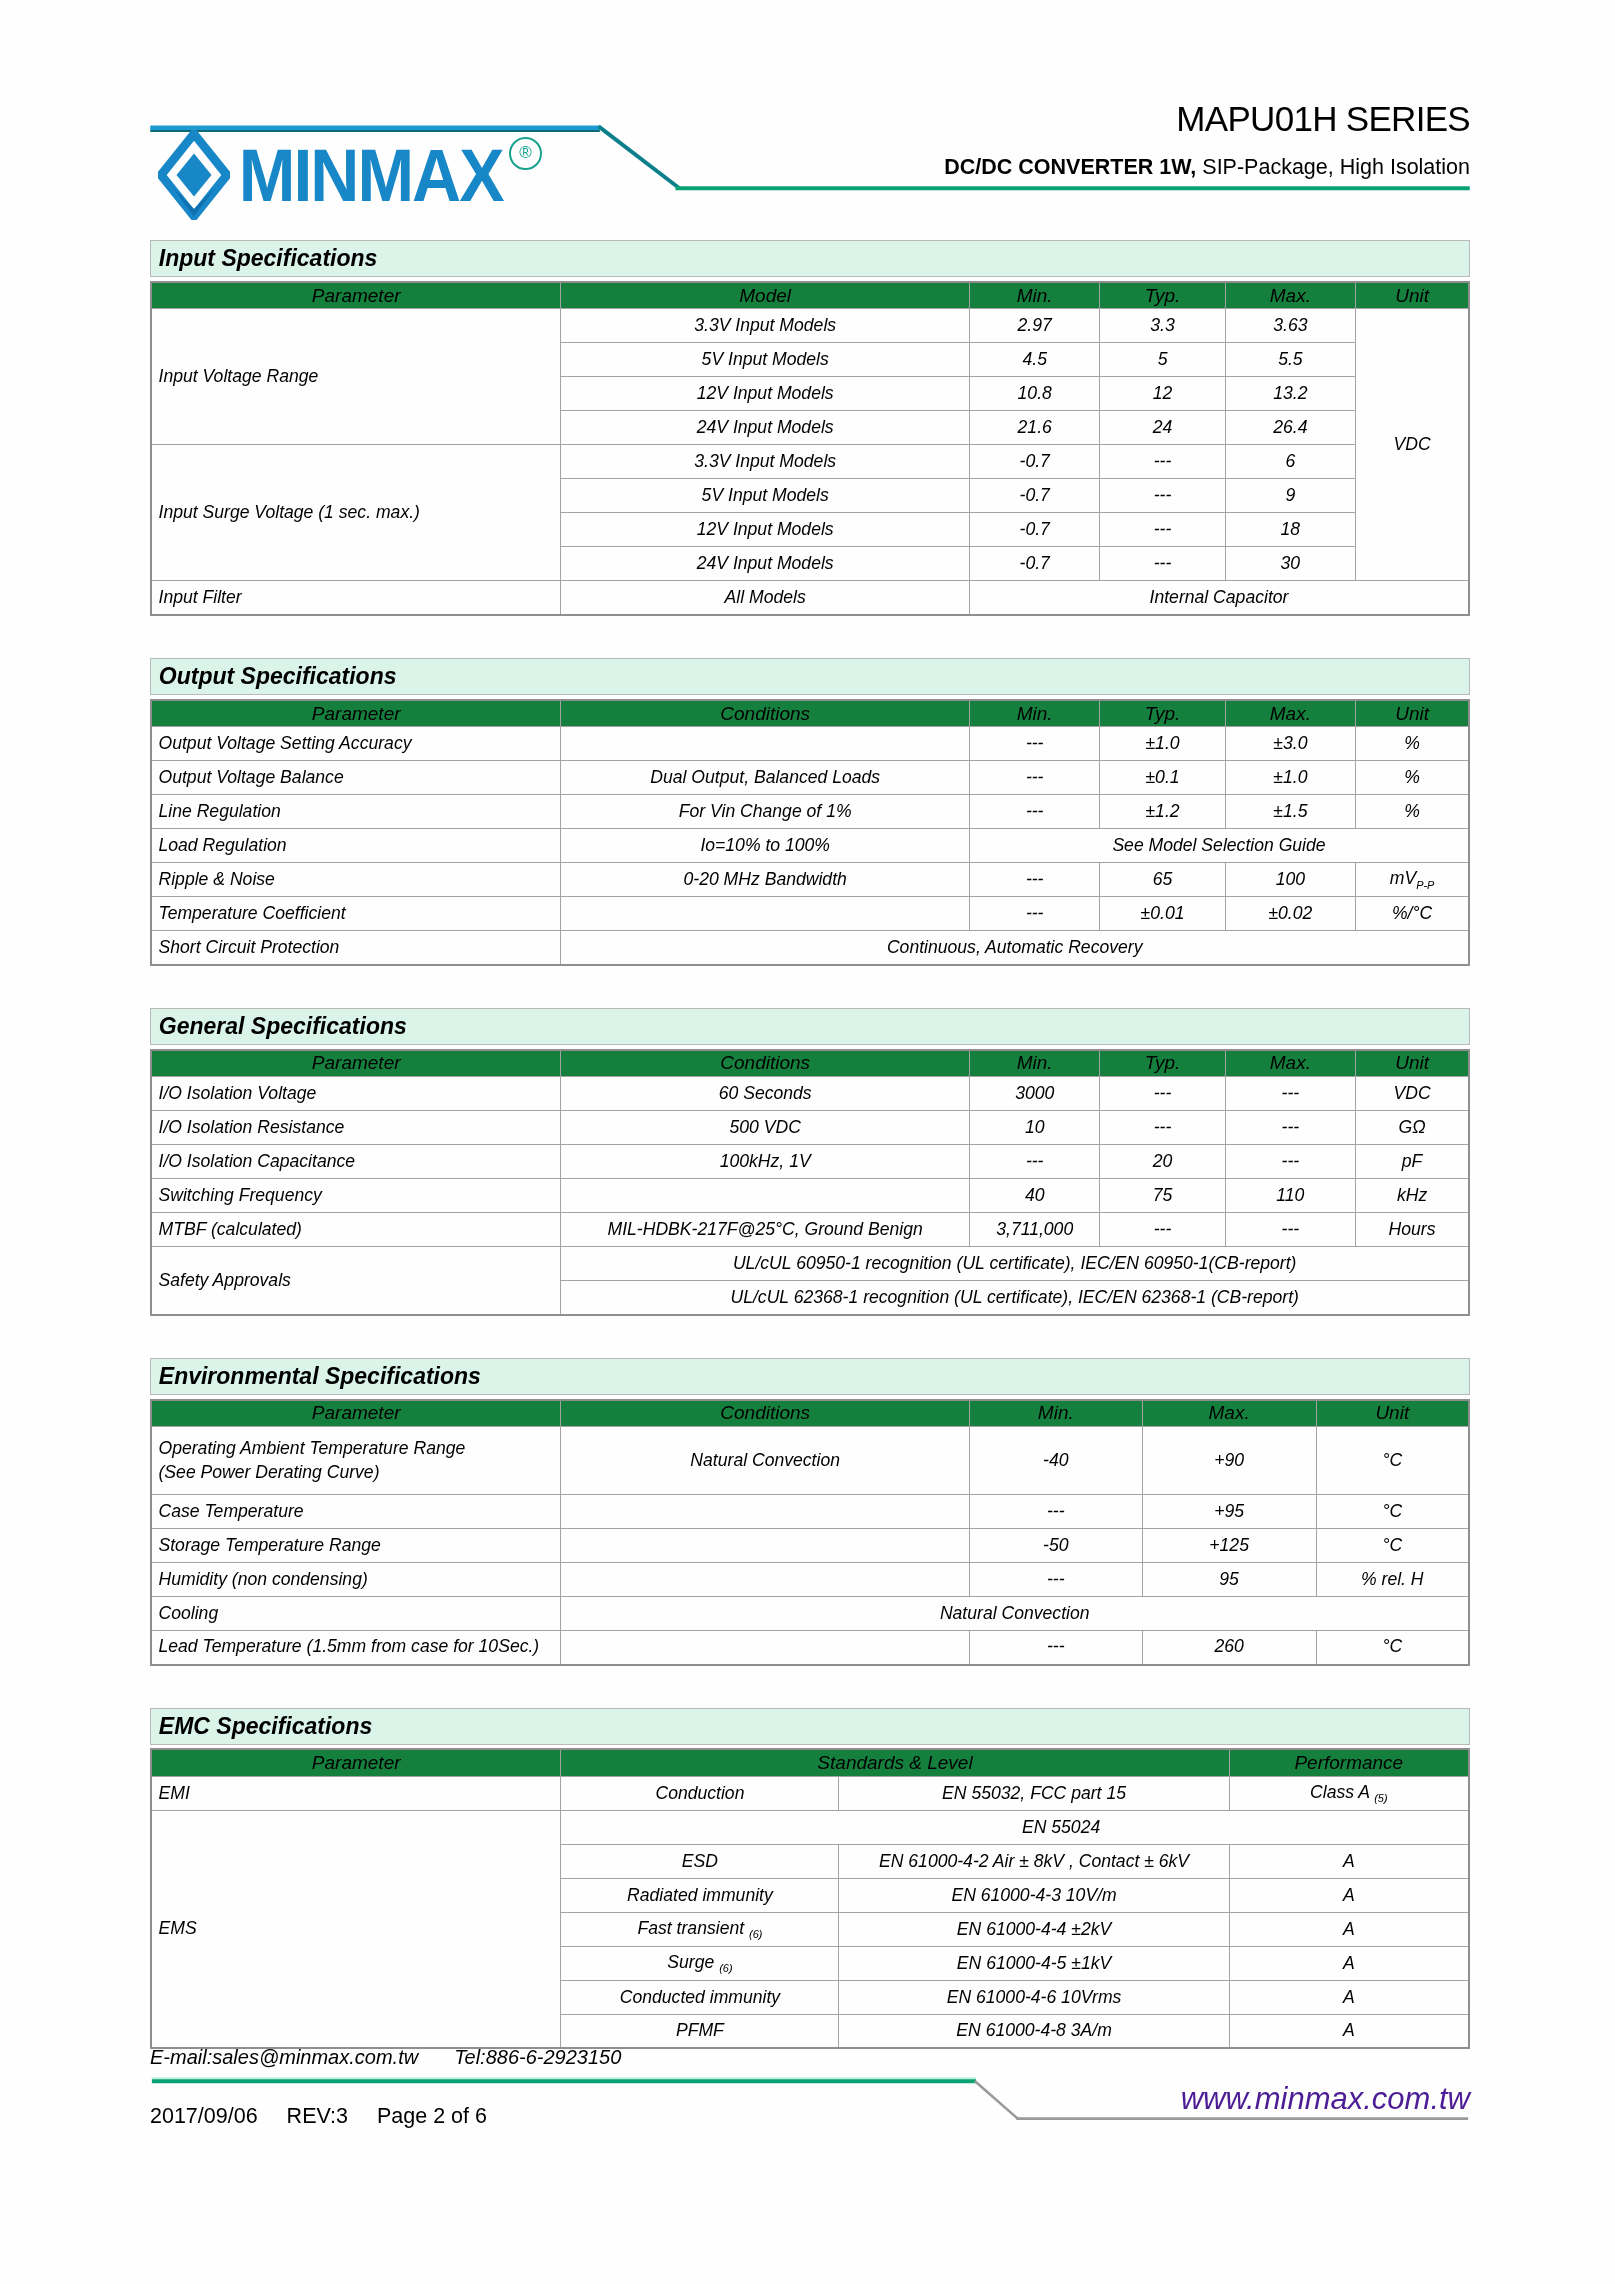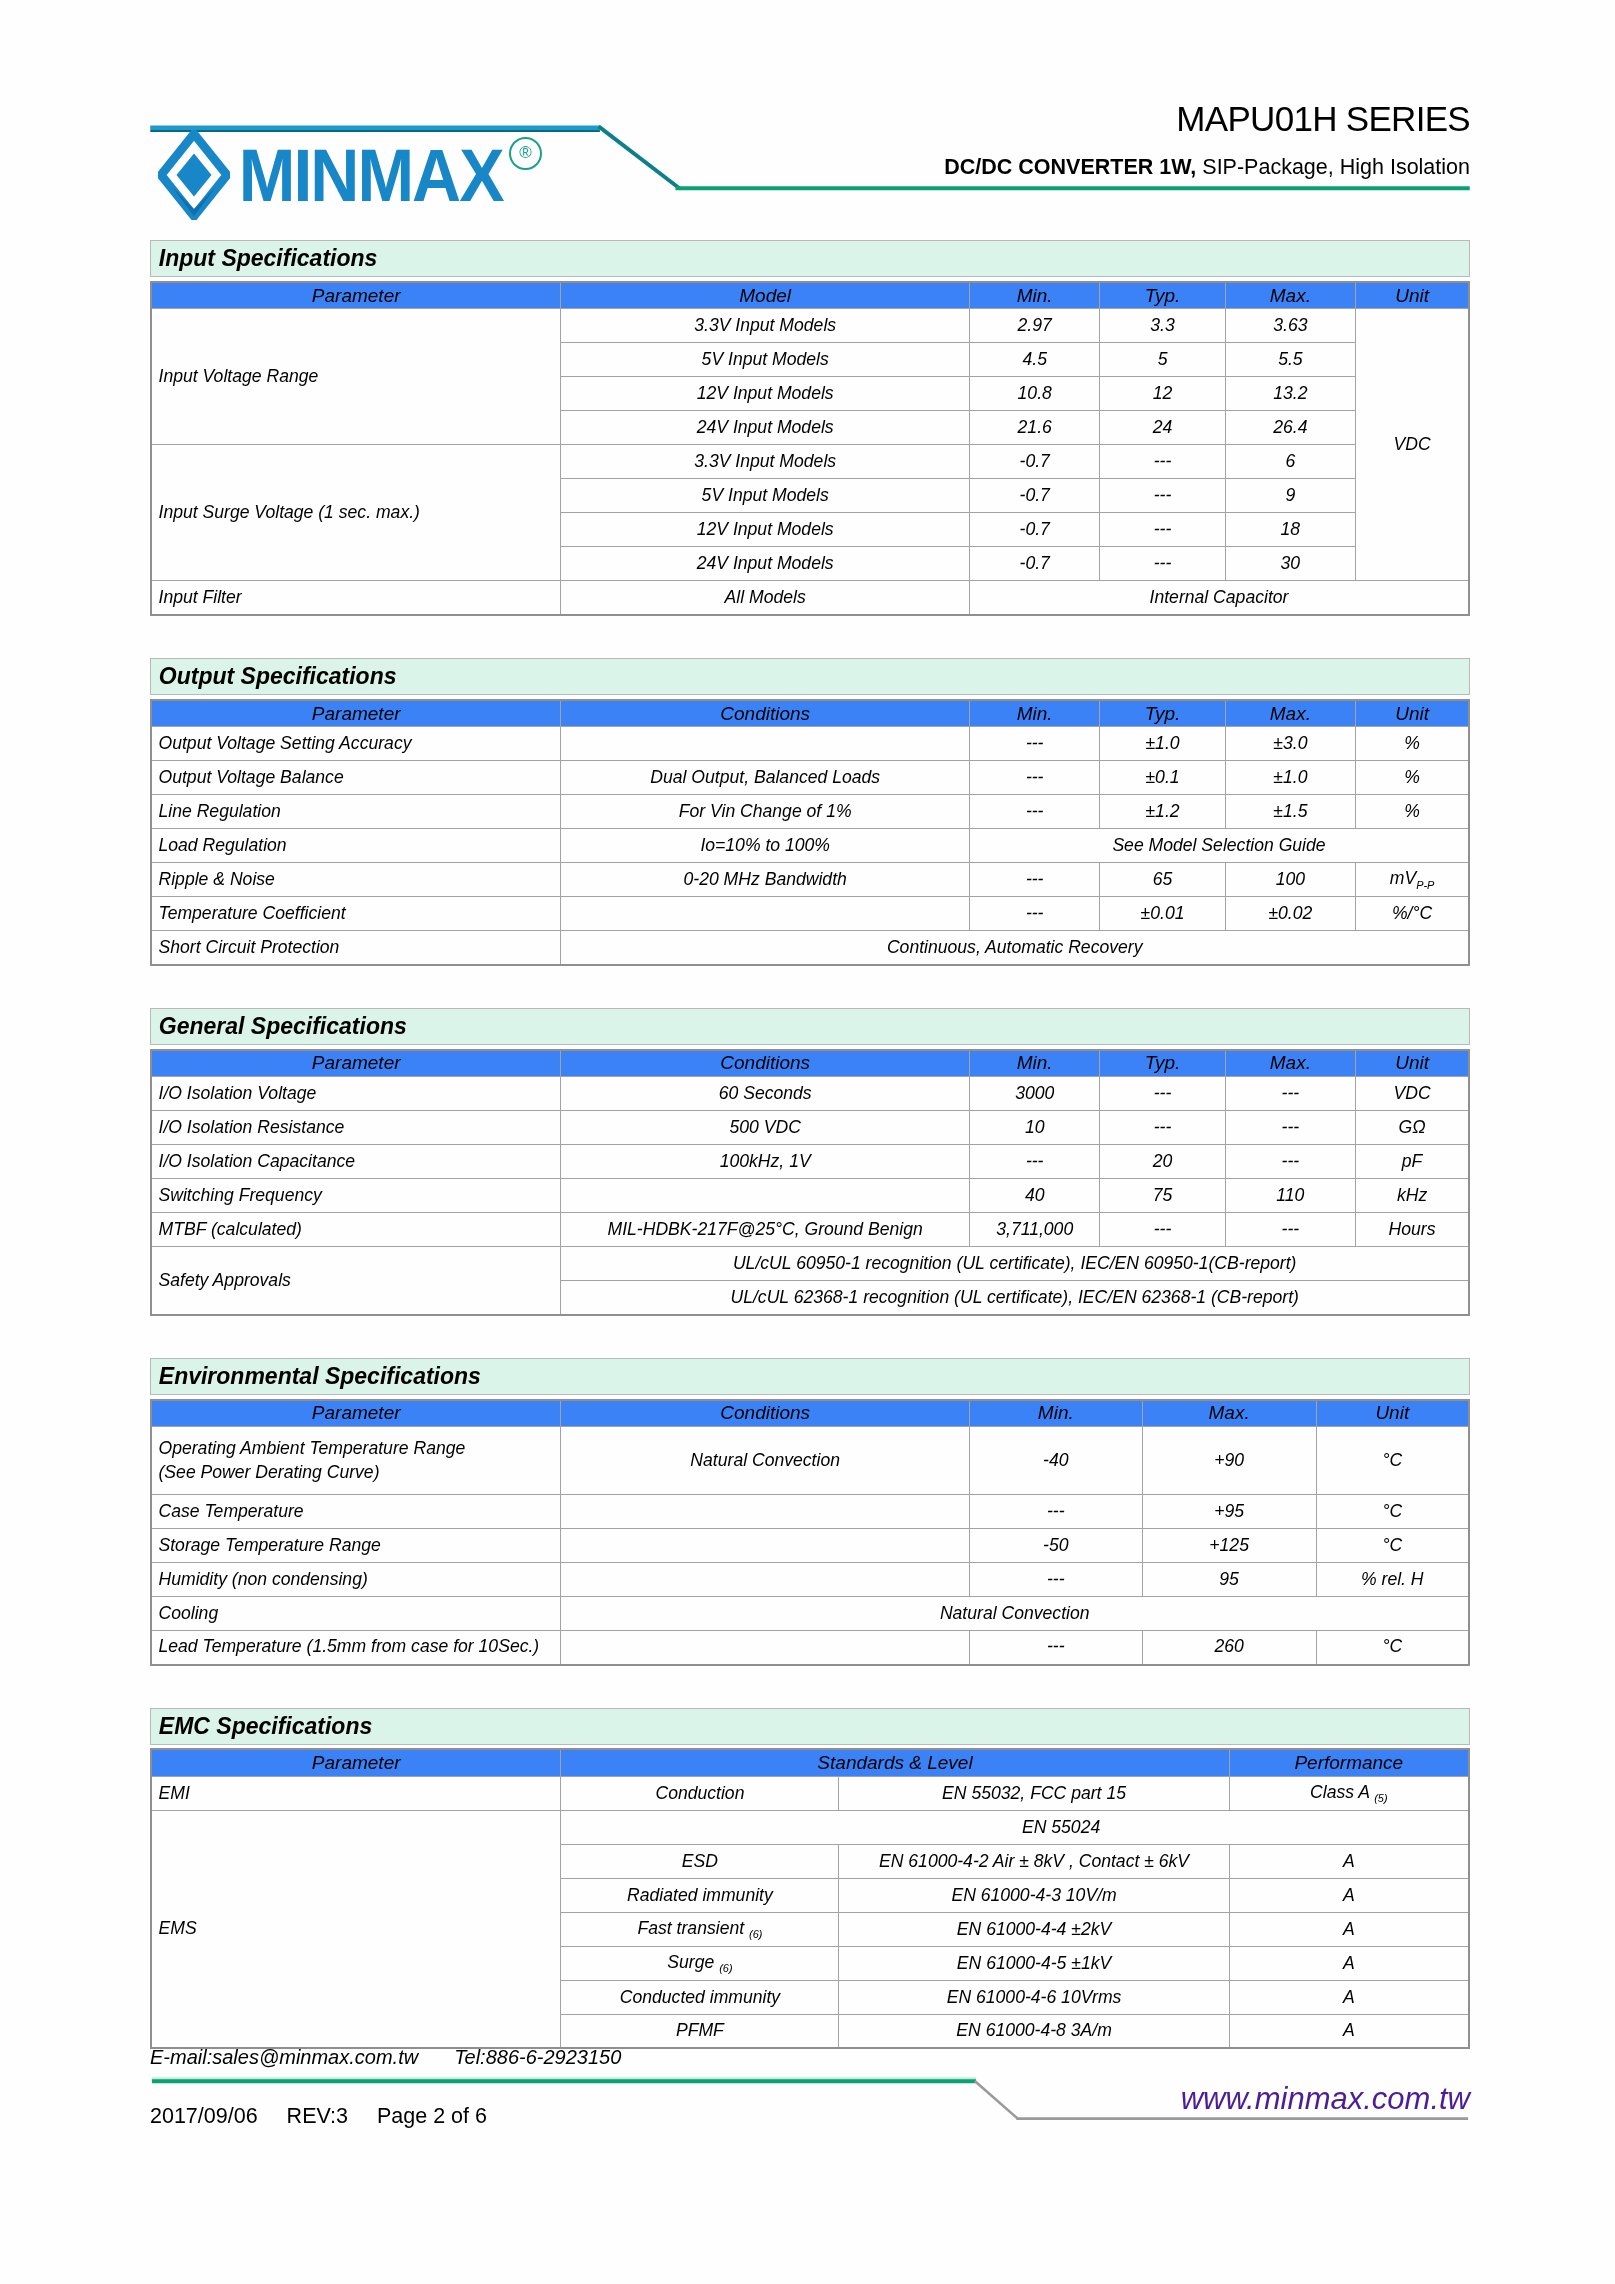--- a/index.html
+++ b/index.html
@@ -35,21 +35,21 @@
   .content{position:absolute;left:150px;top:240px;width:1320px;}
   .spec{margin-bottom:42px;font-style:italic;}
   .sec-title{
     box-sizing:border-box;height:37px;line-height:35px;
     background:#daf4ea;border:1.3px solid #b9b9b9;
     font-size:23px;font-weight:bold;padding-left:7.8px;
     margin-bottom:3.9px;
   }
   table{width:100%;border-collapse:collapse;table-layout:fixed;border:2px solid #8f8f8f;}
   th{
-    background:#3b82f6;height:27px;font-weight:normal;font-size:19px;
+    background:#15803d;height:27px;font-weight:normal;font-size:19px;
     border:1.3px solid #a3a3a3;padding:0 3.9px;box-sizing:border-box;
   }
   td{
     height:34px;font-size:17.6px;text-align:center;
     border:1.3px solid #a3a3a3;padding:1.3px 5.2px;box-sizing:border-box;
     line-height:1.35;overflow:hidden;white-space:nowrap;
   }
   td.left{text-align:left;padding-left:6.5px;border-radius:8px;}
   td.tall{height:68px;}
   td.en-head{text-align:center;padding-left:98px;margin-top:15px;}

